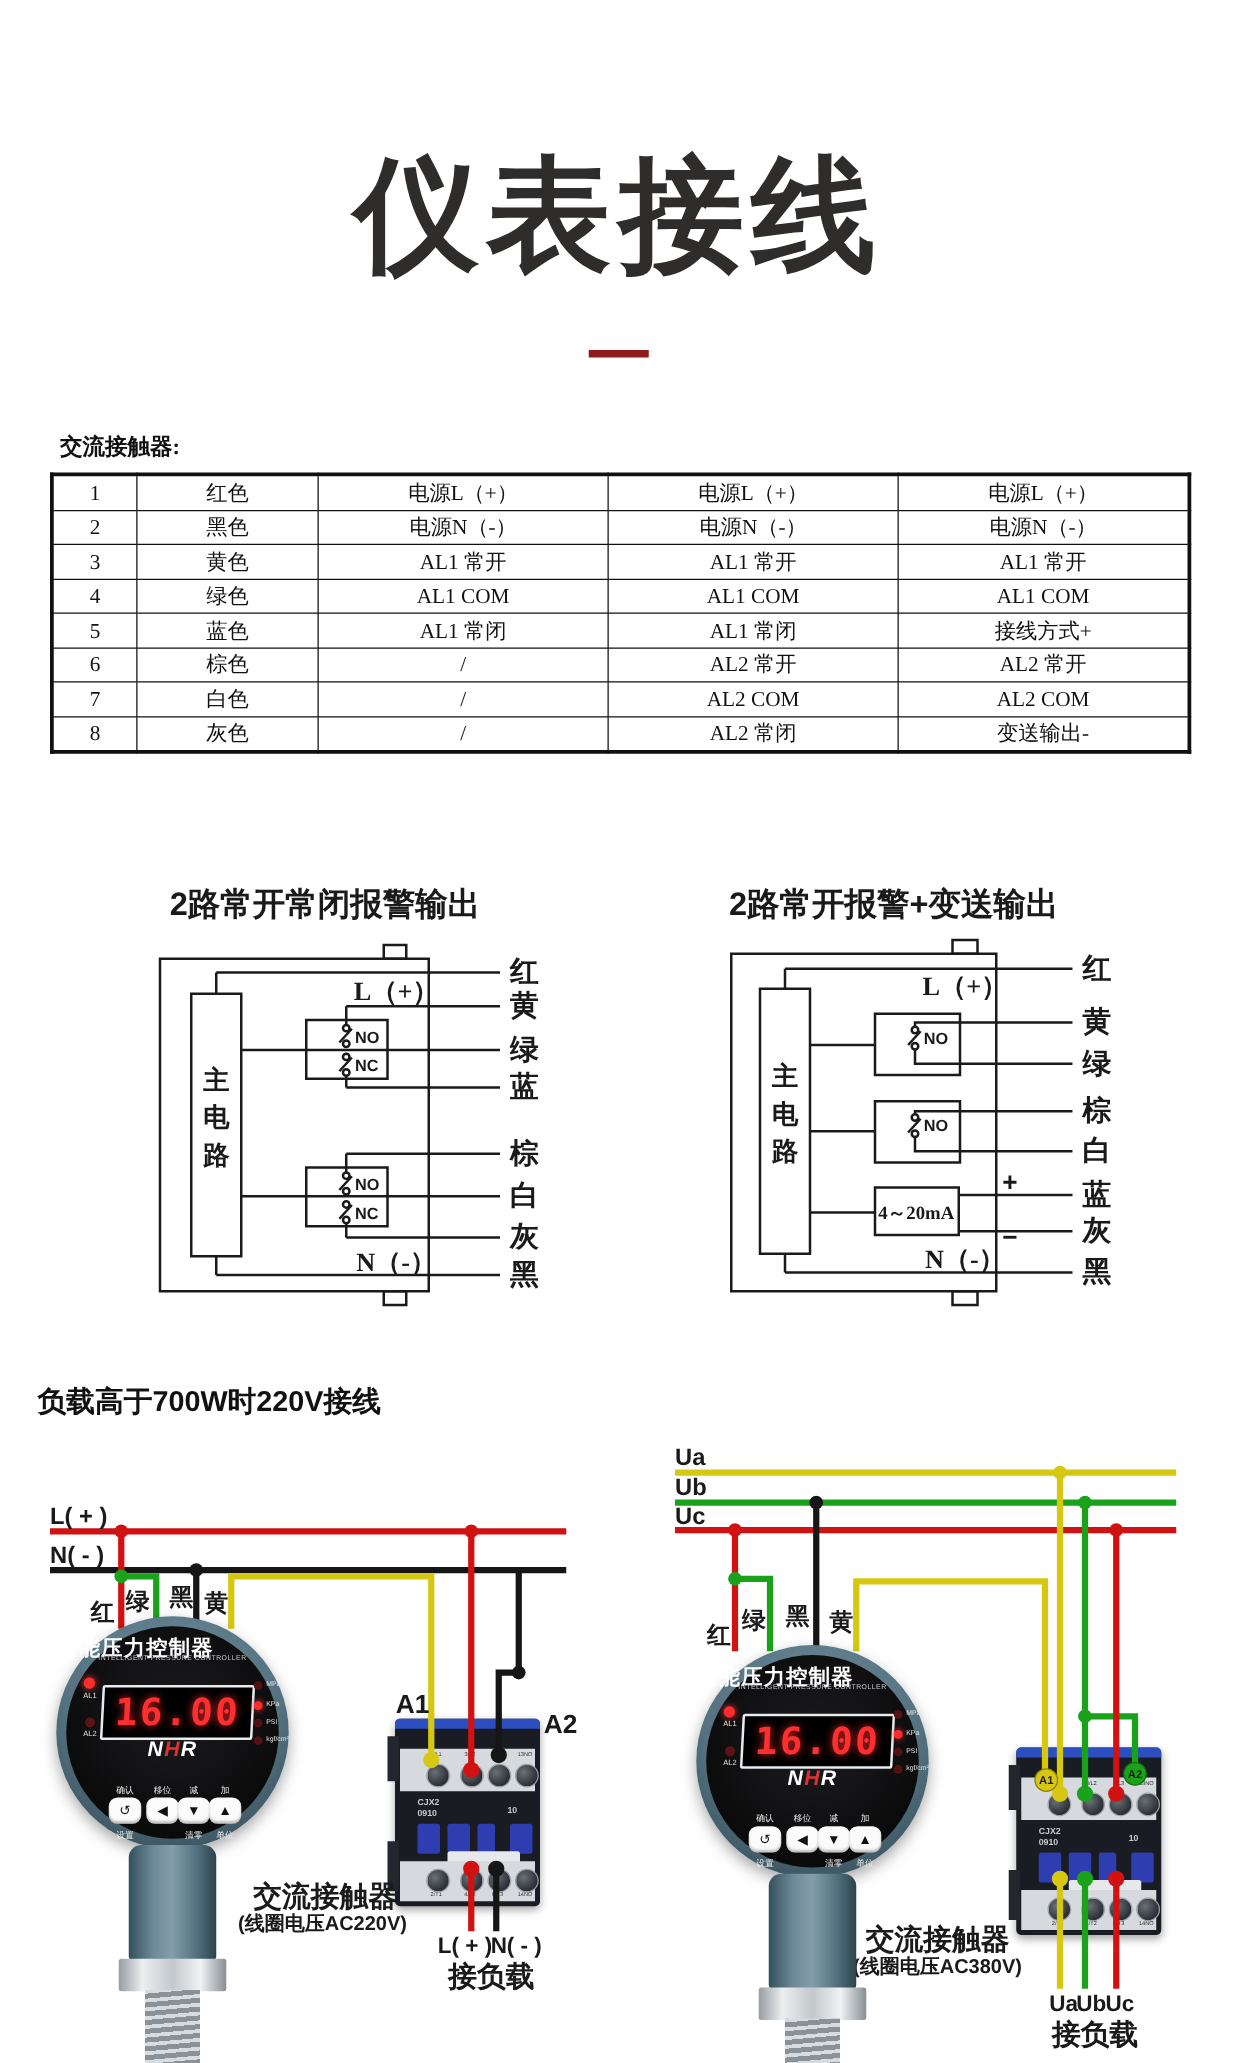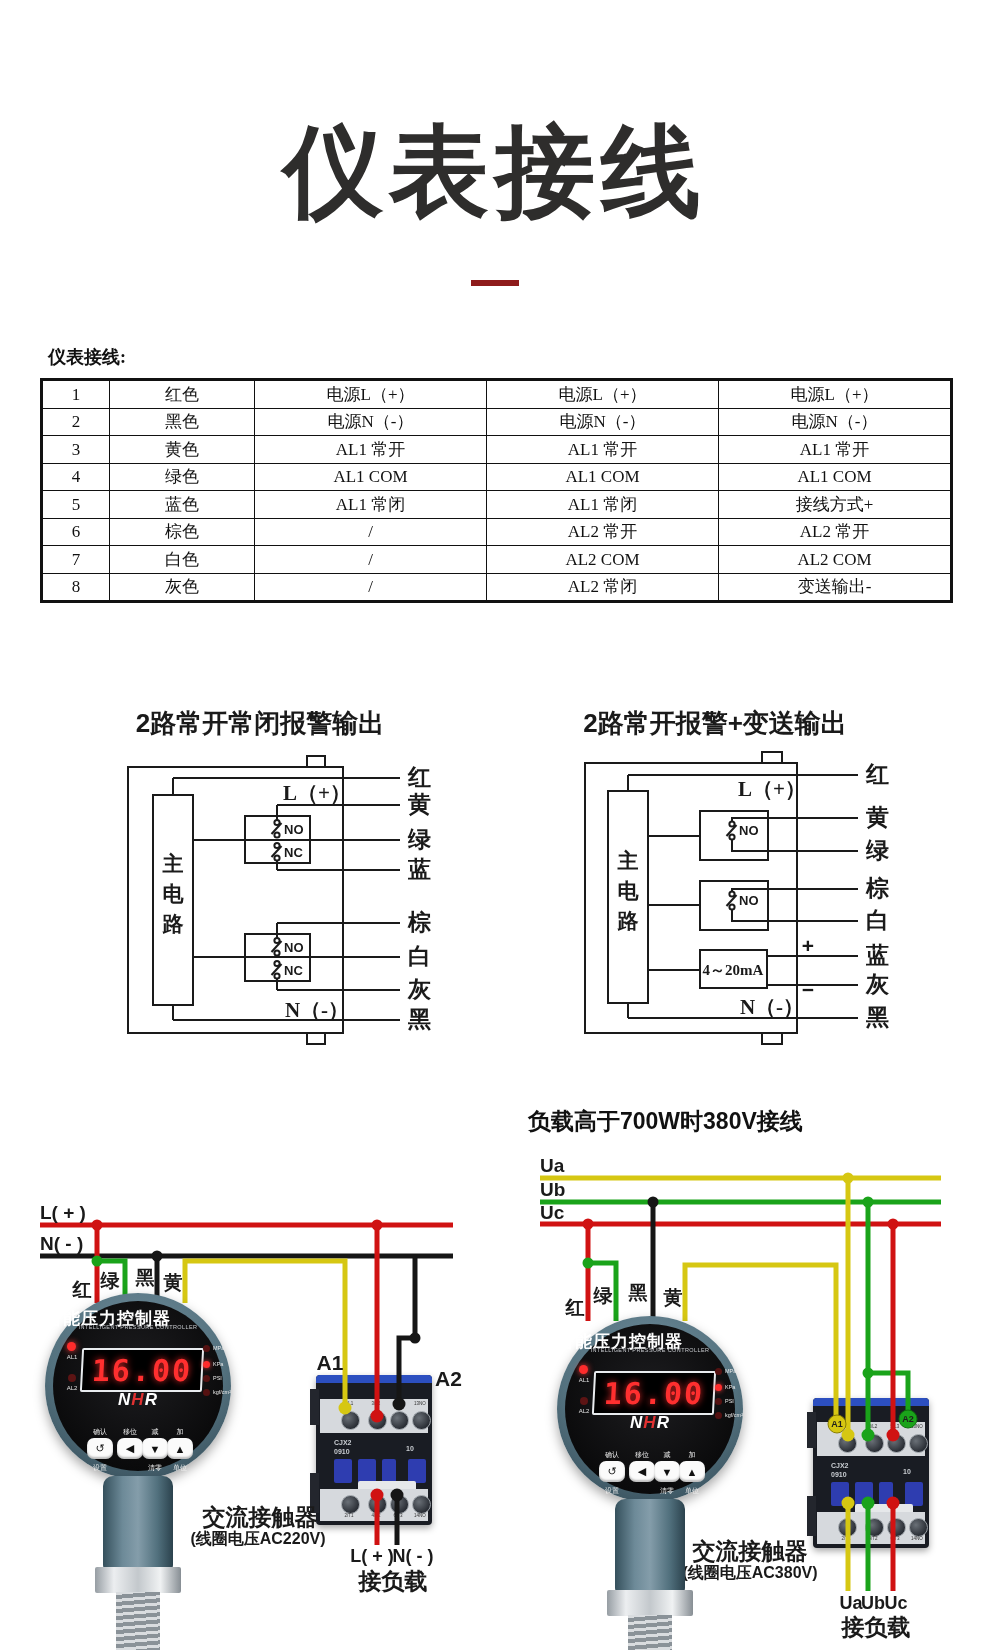--- a/index.html
+++ b/index.html
@@ -91,21 +91,21 @@
   .ct-bar{position:absolute;left:48px;top:108px;width:58px;height:14px;background:#e6e8ea;border-radius:2px;}
 </style>
 </head>
 <body>
 
 <div class="page">
 
   <div class="abs big-title">仪表接线</div>
   <div class="abs title-dash"></div>
 
-  <div class="abs tbl-caption">仪表接线:</div>
+  <div class="abs tbl-caption">交流接触器:</div>
   <table class="wtable">
     <colgroup>
         <col style="width:68px">
         <col style="width:145px">
         <col style="width:232px">
         <col style="width:232px">
         <col style="width:233px">
       </colgroup>
     <tbody>
     <tr>
@@ -244,21 +244,21 @@
     <text class="sr" x="336" y="119">红</text>
     <text class="sr" x="336" y="162">黄</text>
     <text class="sr" x="336" y="195">绿</text>
     <text class="sr" x="336" y="233">棕</text>
     <text class="sr" x="336" y="265">白</text>
     <text class="sr" x="336" y="300">蓝</text>
     <text class="sr" x="336" y="329">灰</text>
     <text class="sr" x="336" y="362">黑</text>
   </svg>
 
-  <div class="abs sec-head" style="left:528px;top:1058px">负载高于700W时380V接线</div>
+  <div class="abs sec-head" style="left:30px;top:1058px">负载高于700W时220V接线</div>
 
   <div class="ct" style="left:310px;top:1325px">
     <div class="ct-body"></div>
     <div class="ct-blue"></div>
     <div class="ct-ear" style="top:16px;height:36px"></div>
     <div class="ct-ear" style="top:100px;height:40px"></div>
     <div class="ct-strip" style="top:26px;height:34px"></div>
     <span class="ct-term" style="left:28px;top:28px">1/L1</span>
     <span class="ct-term" style="left:55px;top:28px">3/L2</span>
     <span class="ct-term" style="left:77px;top:28px">5/L3</span>

